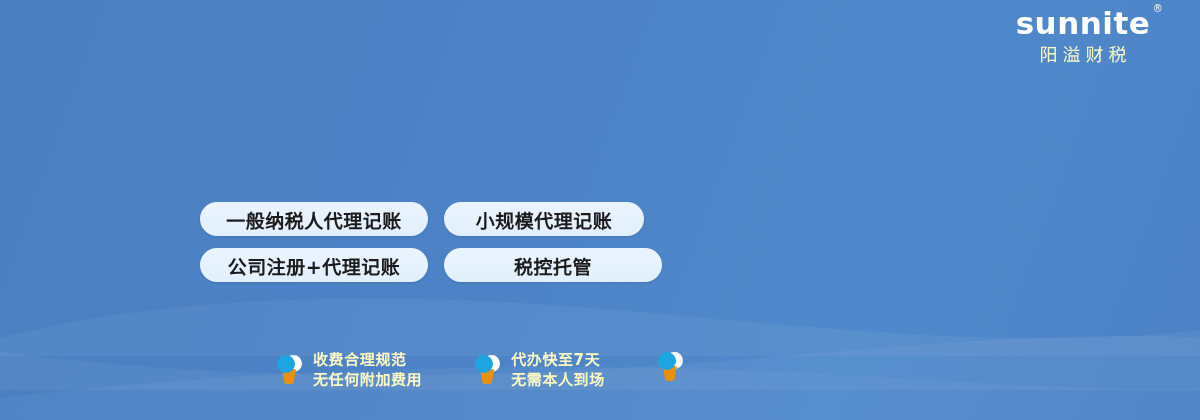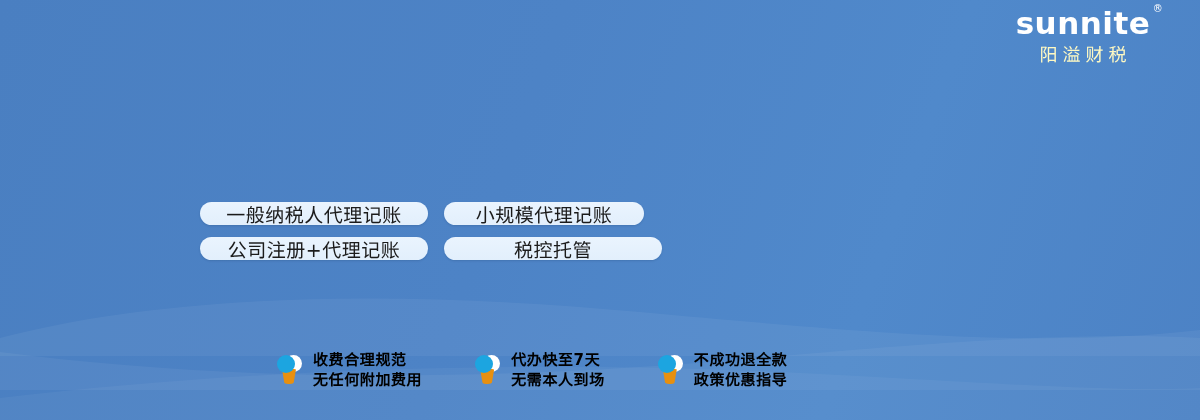--- a/index.html
+++ b/index.html
@@ -108,28 +108,28 @@
     top: 202px;
     display: flex;
     flex-direction: column;
     gap: 12px;
   }
   .pill-row {
     display: flex;
     gap: 16px;
   }
   .pill {
-    height: 23px;
+    height: 34px;
     min-width: 150px;
     padding: 0 22px;
     border-radius: 17px;
     background: linear-gradient(180deg, #eaf4fe 0%, #e2effc 100%);
     color: #1b1b1b;
     font-size: 19px;
-    font-weight: 400;
+    font-weight: 700;
     display: flex;
     align-items: center;
     justify-content: center;
     white-space: nowrap;
     letter-spacing: 0.5px;
     box-shadow: 0 1px 2px rgba(20,50,90,0.18);
     cursor: pointer;
     font-family: "DejaVu Sans", "Liberation Sans", sans-serif;
   }
   .pill.w-a { width: 228px; }
@@ -178,21 +178,21 @@
   .feat-icon .dot {
     position: absolute;
     left: 1px;
     top: 2px;
     width: 18px;
     height: 18px;
     background: #1ca5e0;
     border-radius: 50%;
   }
   .feat-text {
-    color: #000000;
+    color: #fef9c3;
     font-size: 15px;
     line-height: 20px;
     font-weight: 700;
     letter-spacing: 0.6px;
     white-space: nowrap;
     font-family: "DejaVu Sans", "Liberation Sans", sans-serif;
   }
 </style>
 </head>
 <body>
@@ -264,21 +264,17 @@
         <span>无需本人到场</span>
       </span>
     </div>
 
     <div class="feature">
       <span class="feat-icon">
         <span class="crescent"></span>
         <span class="cup"></span>
         <span class="dot"></span>
       </span>
-      <span class="feat-text">
-        <span>不成功退全款</span><br>
-        <span>政策优惠指导</span>
-      </span>
     </div>
 
   </div>
 
 </div>
 
 </body></html>

